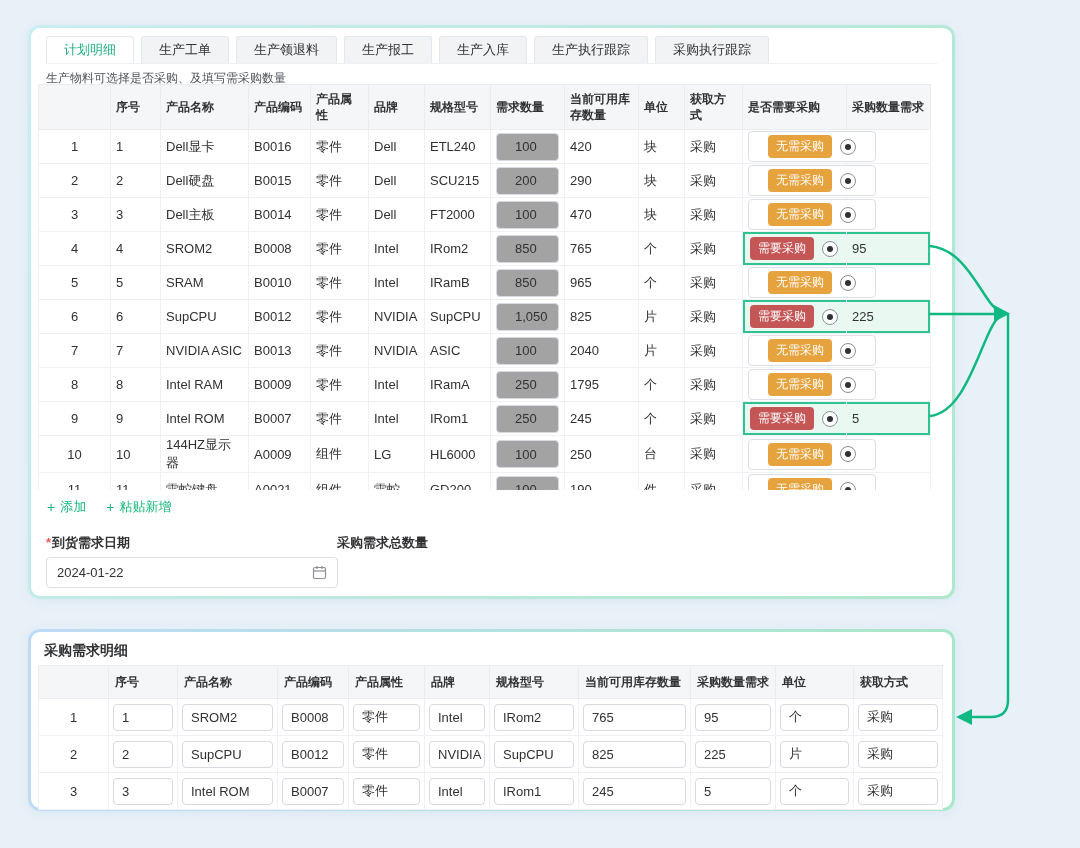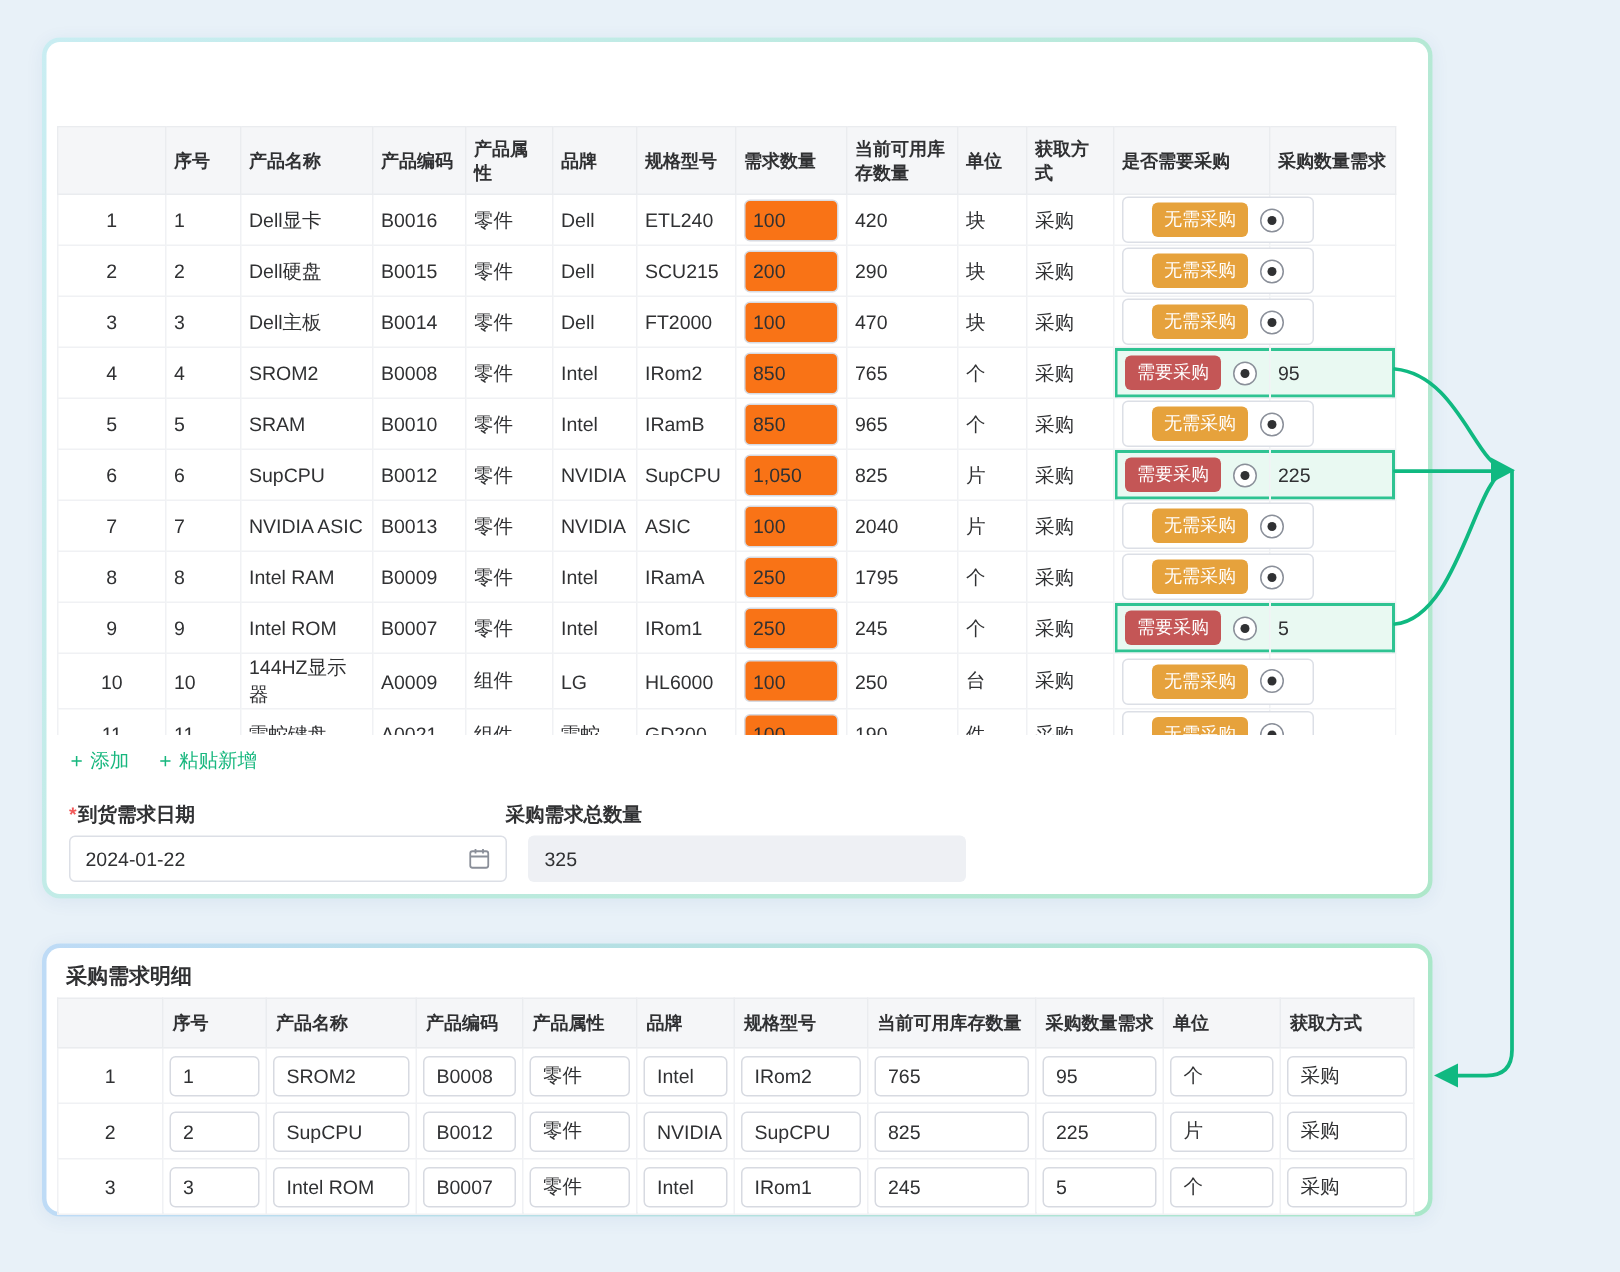--- a/index.html
+++ b/index.html
@@ -24,22 +24,22 @@
   .note{position:absolute;left:15px;top:42px;font-size:12px;color:#4e5358;}
 
   
   .plan-wrap{position:absolute;left:7px;top:56px;width:893px;height:406px;overflow:hidden;}
   table{border-collapse:collapse;table-layout:fixed;font-size:13px;color:#303133;}
   #plan-table{width:892px;}
   #plan-table th{background:#f5f6f8;font-weight:600;font-size:12px;text-align:left;
                  padding:0 5px;height:44px;border:1px solid #eaecef;line-height:1.35;vertical-align:middle;}
   #plan-table td{border:1px solid #f0f1f4;height:33px;padding:0 5px;vertical-align:middle;background:#fff;}
   #plan-table td.cnum{text-align:center;}
-  .qbox{height:28px;border:1px solid #d7dae1;border-radius:4px;background:#f97316;
-        display:flex;align-items:center;padding:0 5px;box-sizing:border-box;}
+  .qbox{height:28px;border:1px solid #d7dae1;border-radius:4px;background:#a3a3a3;
+        display:flex;align-items:center;padding:0 18px;box-sizing:border-box;}
   .badge-cell{display:flex;align-items:center;}
   .badge-wrap{display:inline-flex;align-items:center;gap:8px;border:1px solid #dcdfe6;
               border-radius:4px;padding:3px 19px;background:#fff;}
   .badge-wrap.bare{border:none;background:transparent;padding:3px 2px;}
   .badge{padding:3px 8px;border-radius:4px;color:#fff;font-size:12px;white-space:nowrap;cursor:pointer;}
   .badge.no{background:#e6a23c;}
   .badge.yes{background:#c45656;}
   .radio{width:14px;height:14px;border:1px solid #8a8f99;border-radius:50%;background:#fff;
          display:inline-flex;align-items:center;justify-content:center;flex:0 0 auto;cursor:pointer;}
   .radio::after{content:"";width:6px;height:6px;border-radius:50%;background:#303133;}
@@ -77,20 +77,30 @@
   #arrows{position:absolute;left:0;top:0;pointer-events:none;z-index:40;}
   .cal{flex:0 0 auto;}
 </style>
 </head>
 <body>
 
 <div class="stage">
 
   <div class="panel" id="panel-plan">
     <div class="panel-inner">
+      <div class="tabbar">
+          <div class="tab active">计划明细</div>
+          <div class="tab">生产工单</div>
+          <div class="tab">生产领退料</div>
+          <div class="tab">生产报工</div>
+          <div class="tab">生产入库</div>
+          <div class="tab">生产执行跟踪</div>
+          <div class="tab">采购执行跟踪</div>
+        </div>
+      <div class="note">生产物料可选择是否采购、及填写需采购数量</div>
 
       <div class="plan-wrap">
         <table id="plan-table">
           <colgroup>
             <col style="width:72px">
               <col style="width:50px">
               <col style="width:88px">
               <col style="width:62px">
             <col style="width:58px">
               <col style="width:56px">
@@ -406,21 +416,20 @@
         <span>2024-01-22</span>
         <svg class="cal" width="15" height="15" viewBox="0 0 15 15">
           <rect x="1.5" y="2.5" width="12" height="11" rx="1.5" fill="none" stroke="#8a8f99" stroke-width="1.2"></rect>
           <line x1="1.5" y1="6" x2="13.5" y2="6" stroke="#8a8f99" stroke-width="1.2"></line>
           <line x1="5" y1="1" x2="5" y2="4" stroke="#8a8f99" stroke-width="1.2"></line>
           <line x1="10" y1="1" x2="10" y2="4" stroke="#8a8f99" stroke-width="1.2"></line>
         </svg>
       </div>
 
       <div class="field-label" style="left:306px;">采购需求总数量</div>
-      <div class="ro-box">325</div>
     </div>
   </div>
 
   <div class="panel" id="panel-purchase">
     <div class="panel-inner">
       <div class="p-title">采购需求明细</div>
       <div class="purchase-wrap">
         <table id="purchase-table">
           <colgroup>
             <col style="width:70px">

